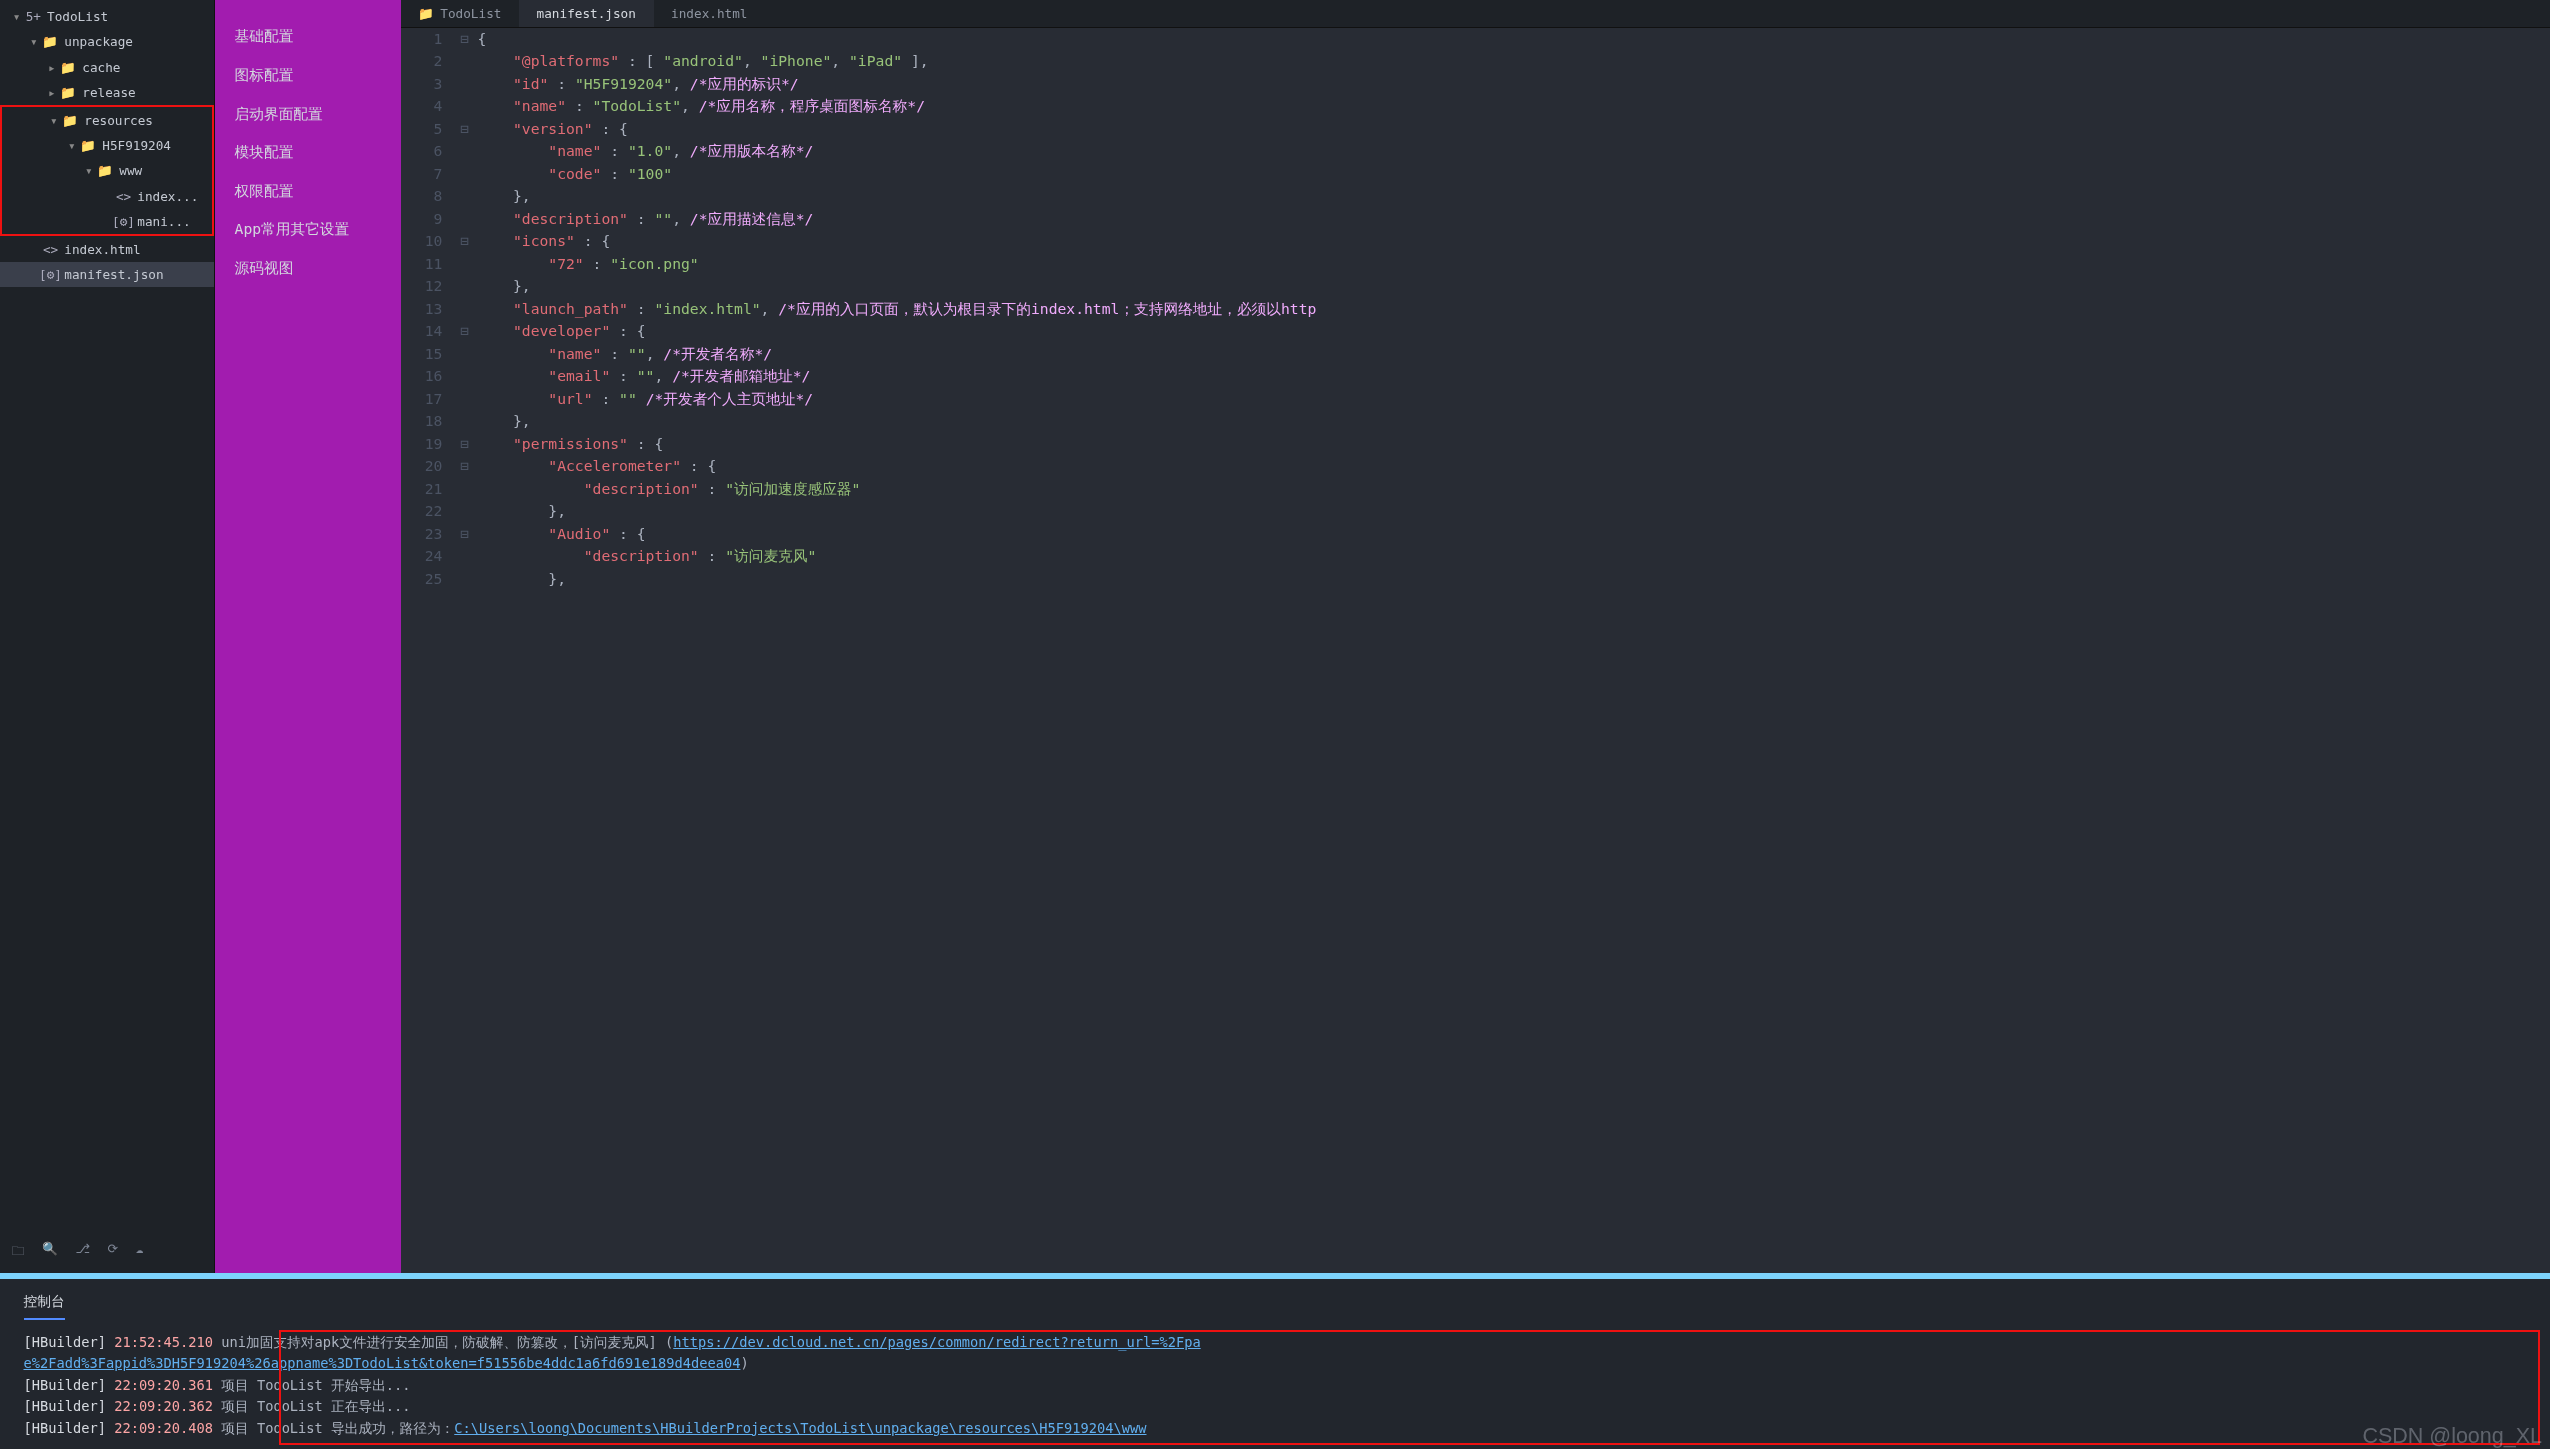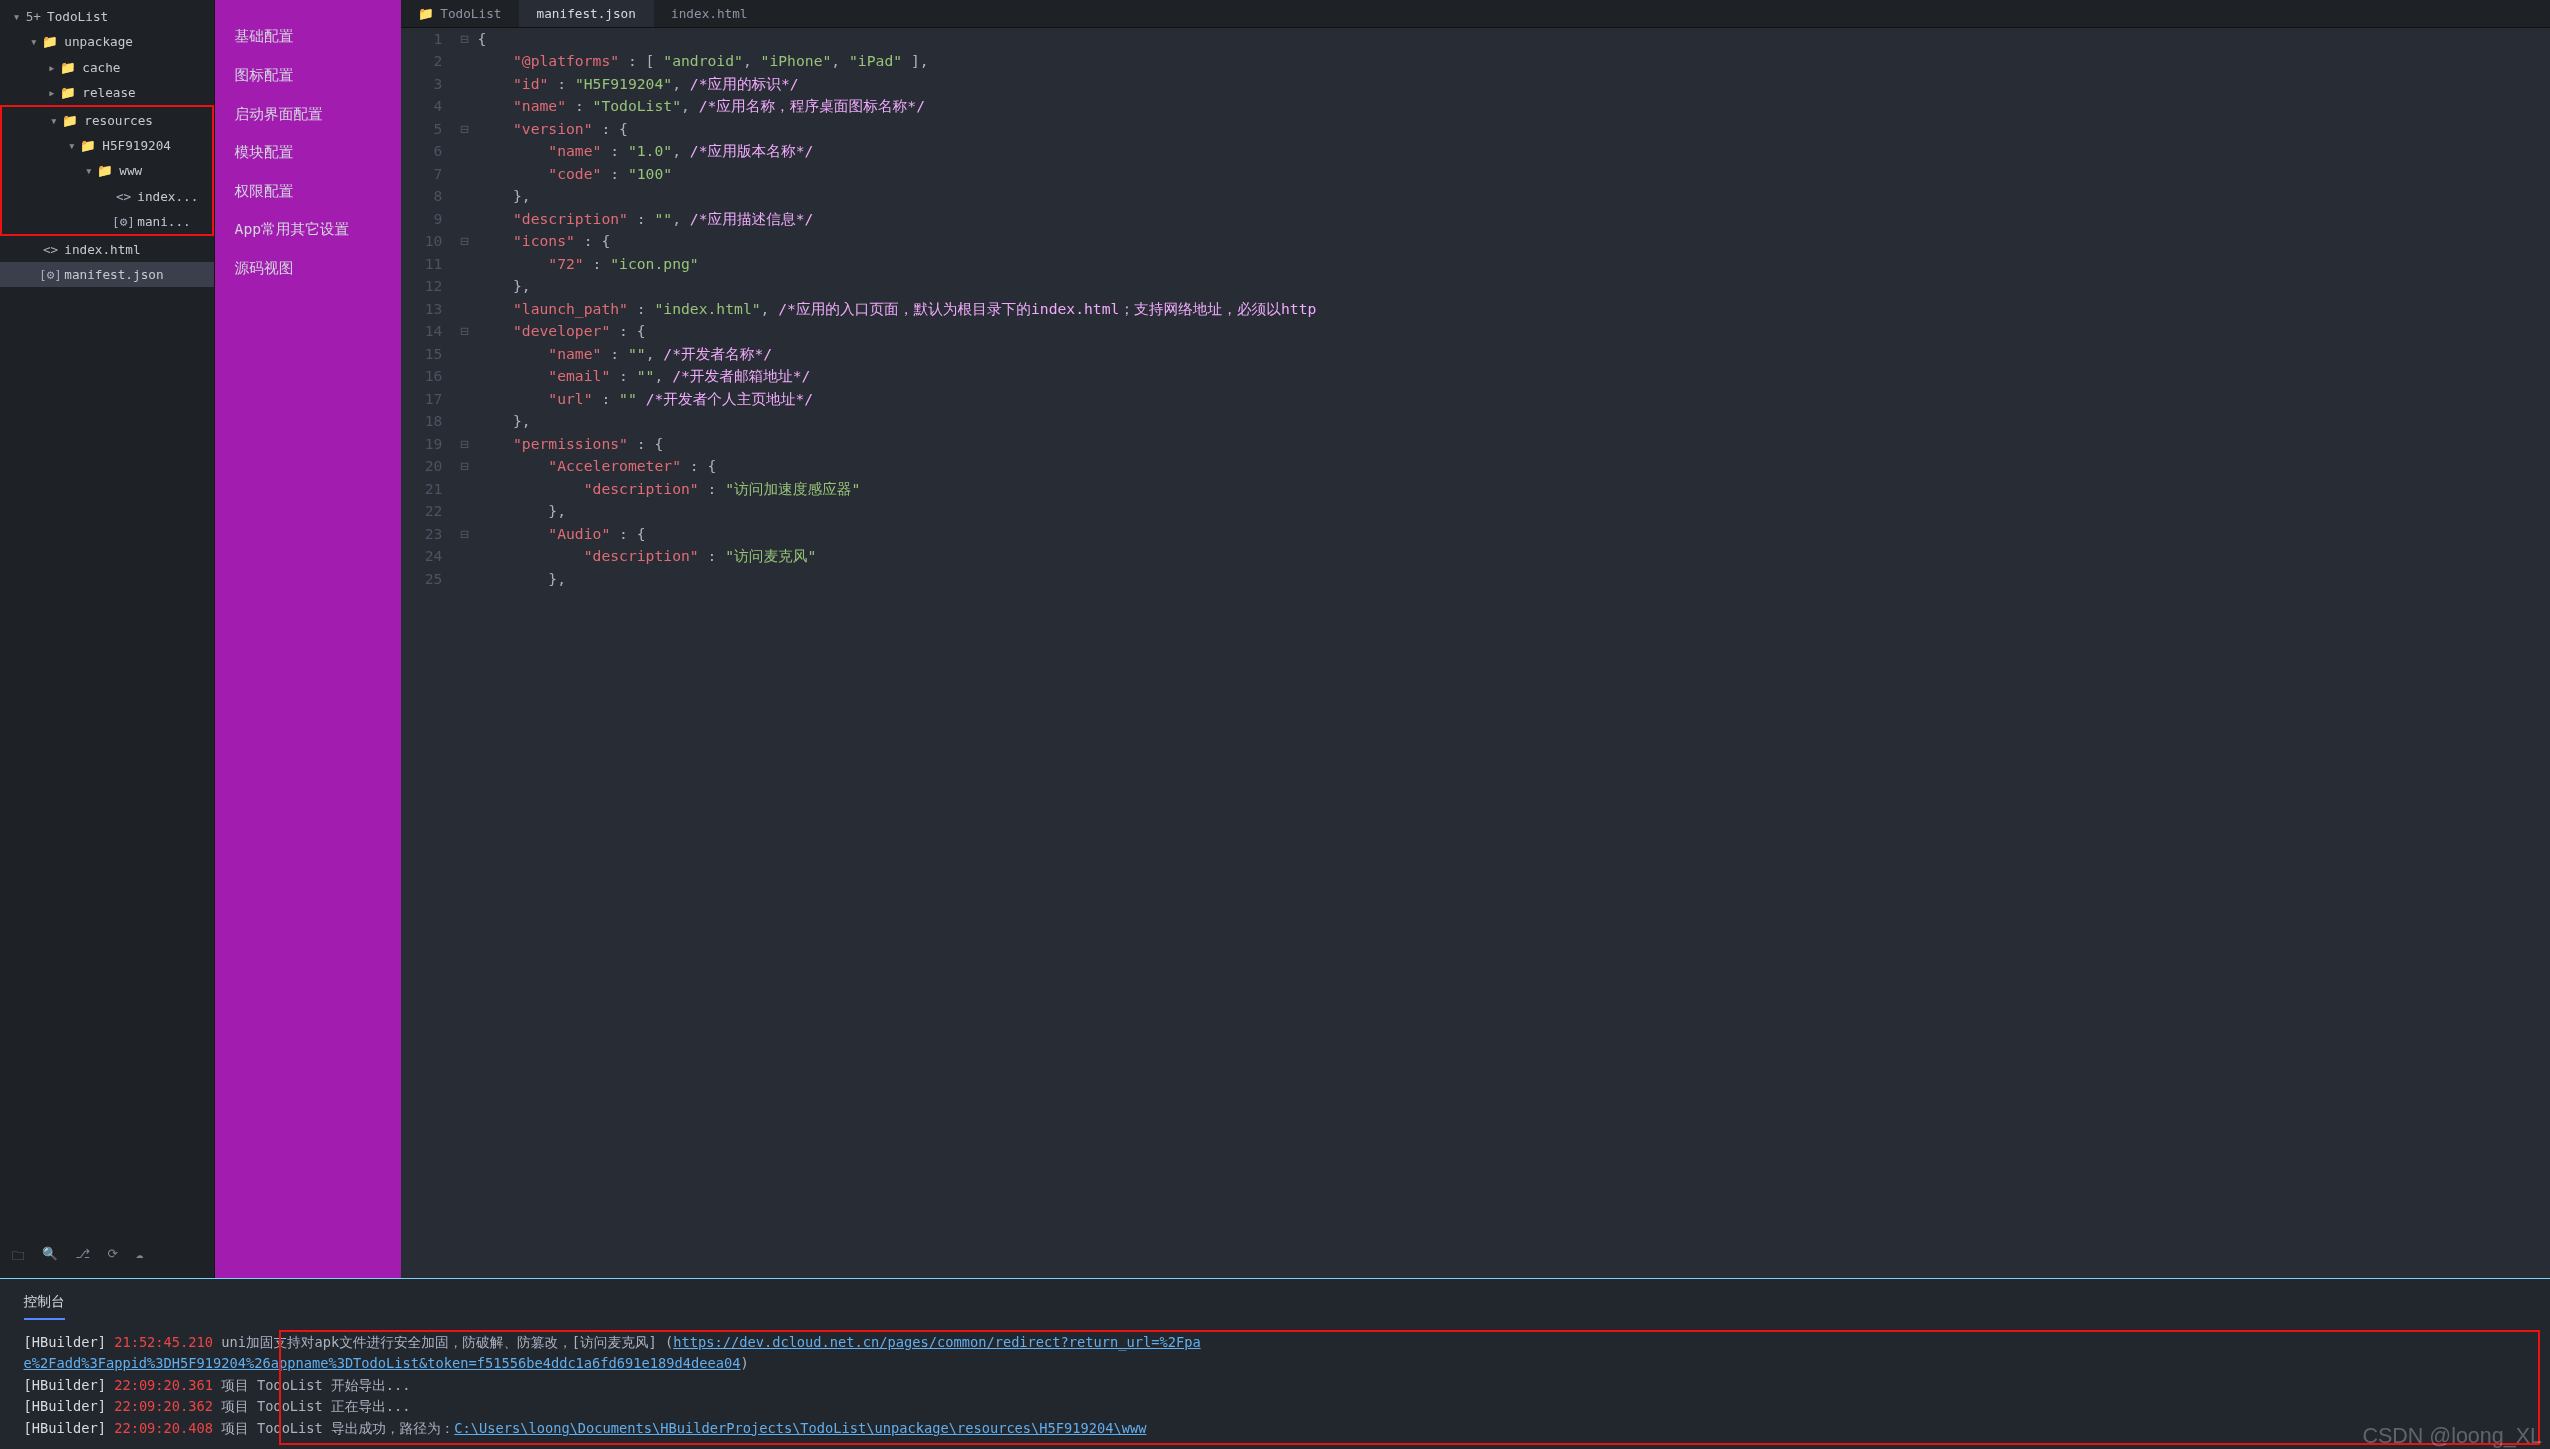--- a/index.html
+++ b/index.html
@@ -22,28 +22,28 @@
   .tab.active { background: #282c34; color: #d6dae0; }
   .editor-wrap { flex: 1; display: flex; flex-direction: column; background: #282c34; min-width: 0; }
   .editor { flex: 1; display: flex; overflow: auto; font-size: 14.7px; line-height: 22.5px; }
   .gutter { width: 59px; text-align: right; color: #4b5363; padding-right: 17.6px; user-select: none; }
   .fold-gutter { width: 17.6px; color: #4b5363; user-select: none; }
   .code { flex: 1; white-space: pre; }
   .tok-key { color: #e06c75; }
   .tok-str { color: #98c379; }
   .tok-punc { color: #abb2bf; }
   .tok-cmt { color: #f0abfc; font-style: normal; }
-  .console { background: #22262d; border-top: 1px solid #7dd3fc; padding: 0 0 5.9px 0; font-size: 13.7px; line-height: 21.5px; position: relative; }
+  .console { background: #22262d; border-top: 6px solid #7dd3fc; padding: 0 0 5.9px 0; font-size: 13.7px; line-height: 21.5px; position: relative; }
   .console-tabs { padding: 11.7px 23.5px 7.8px; }
   .console-tab { display: inline-block; padding-bottom: 5.9px; border-bottom: 2px solid #528bff; color: #d6dae0; }
   .console-body { padding: 3.9px 23.5px; font-family: Consolas, monospace; position: relative; }
   .cline { white-space: nowrap; }
   .tag-hb { color: #d6dae0; }
   .tag-ad { color: #e5c07b; }
-  .ts { color: #ef4444; }
+  .ts { color: #fca5a5; }
   .link { color: #61afef; text-decoration: underline; cursor: pointer; }
   .cbox { position: absolute; border: 2px solid #e11; left: 279px; right: 9.8px; top: 51px; bottom: 3.9px; pointer-events:none; }
   .watermark { position: absolute; right: 8px; bottom: 2px; color: rgba(210,215,225,0.35); font-size: 21.5px; font-family: sans-serif; pointer-events:none; }
 </style>
 </head>
 <body>
 
 <div class="app">
   <div class="top">
 

